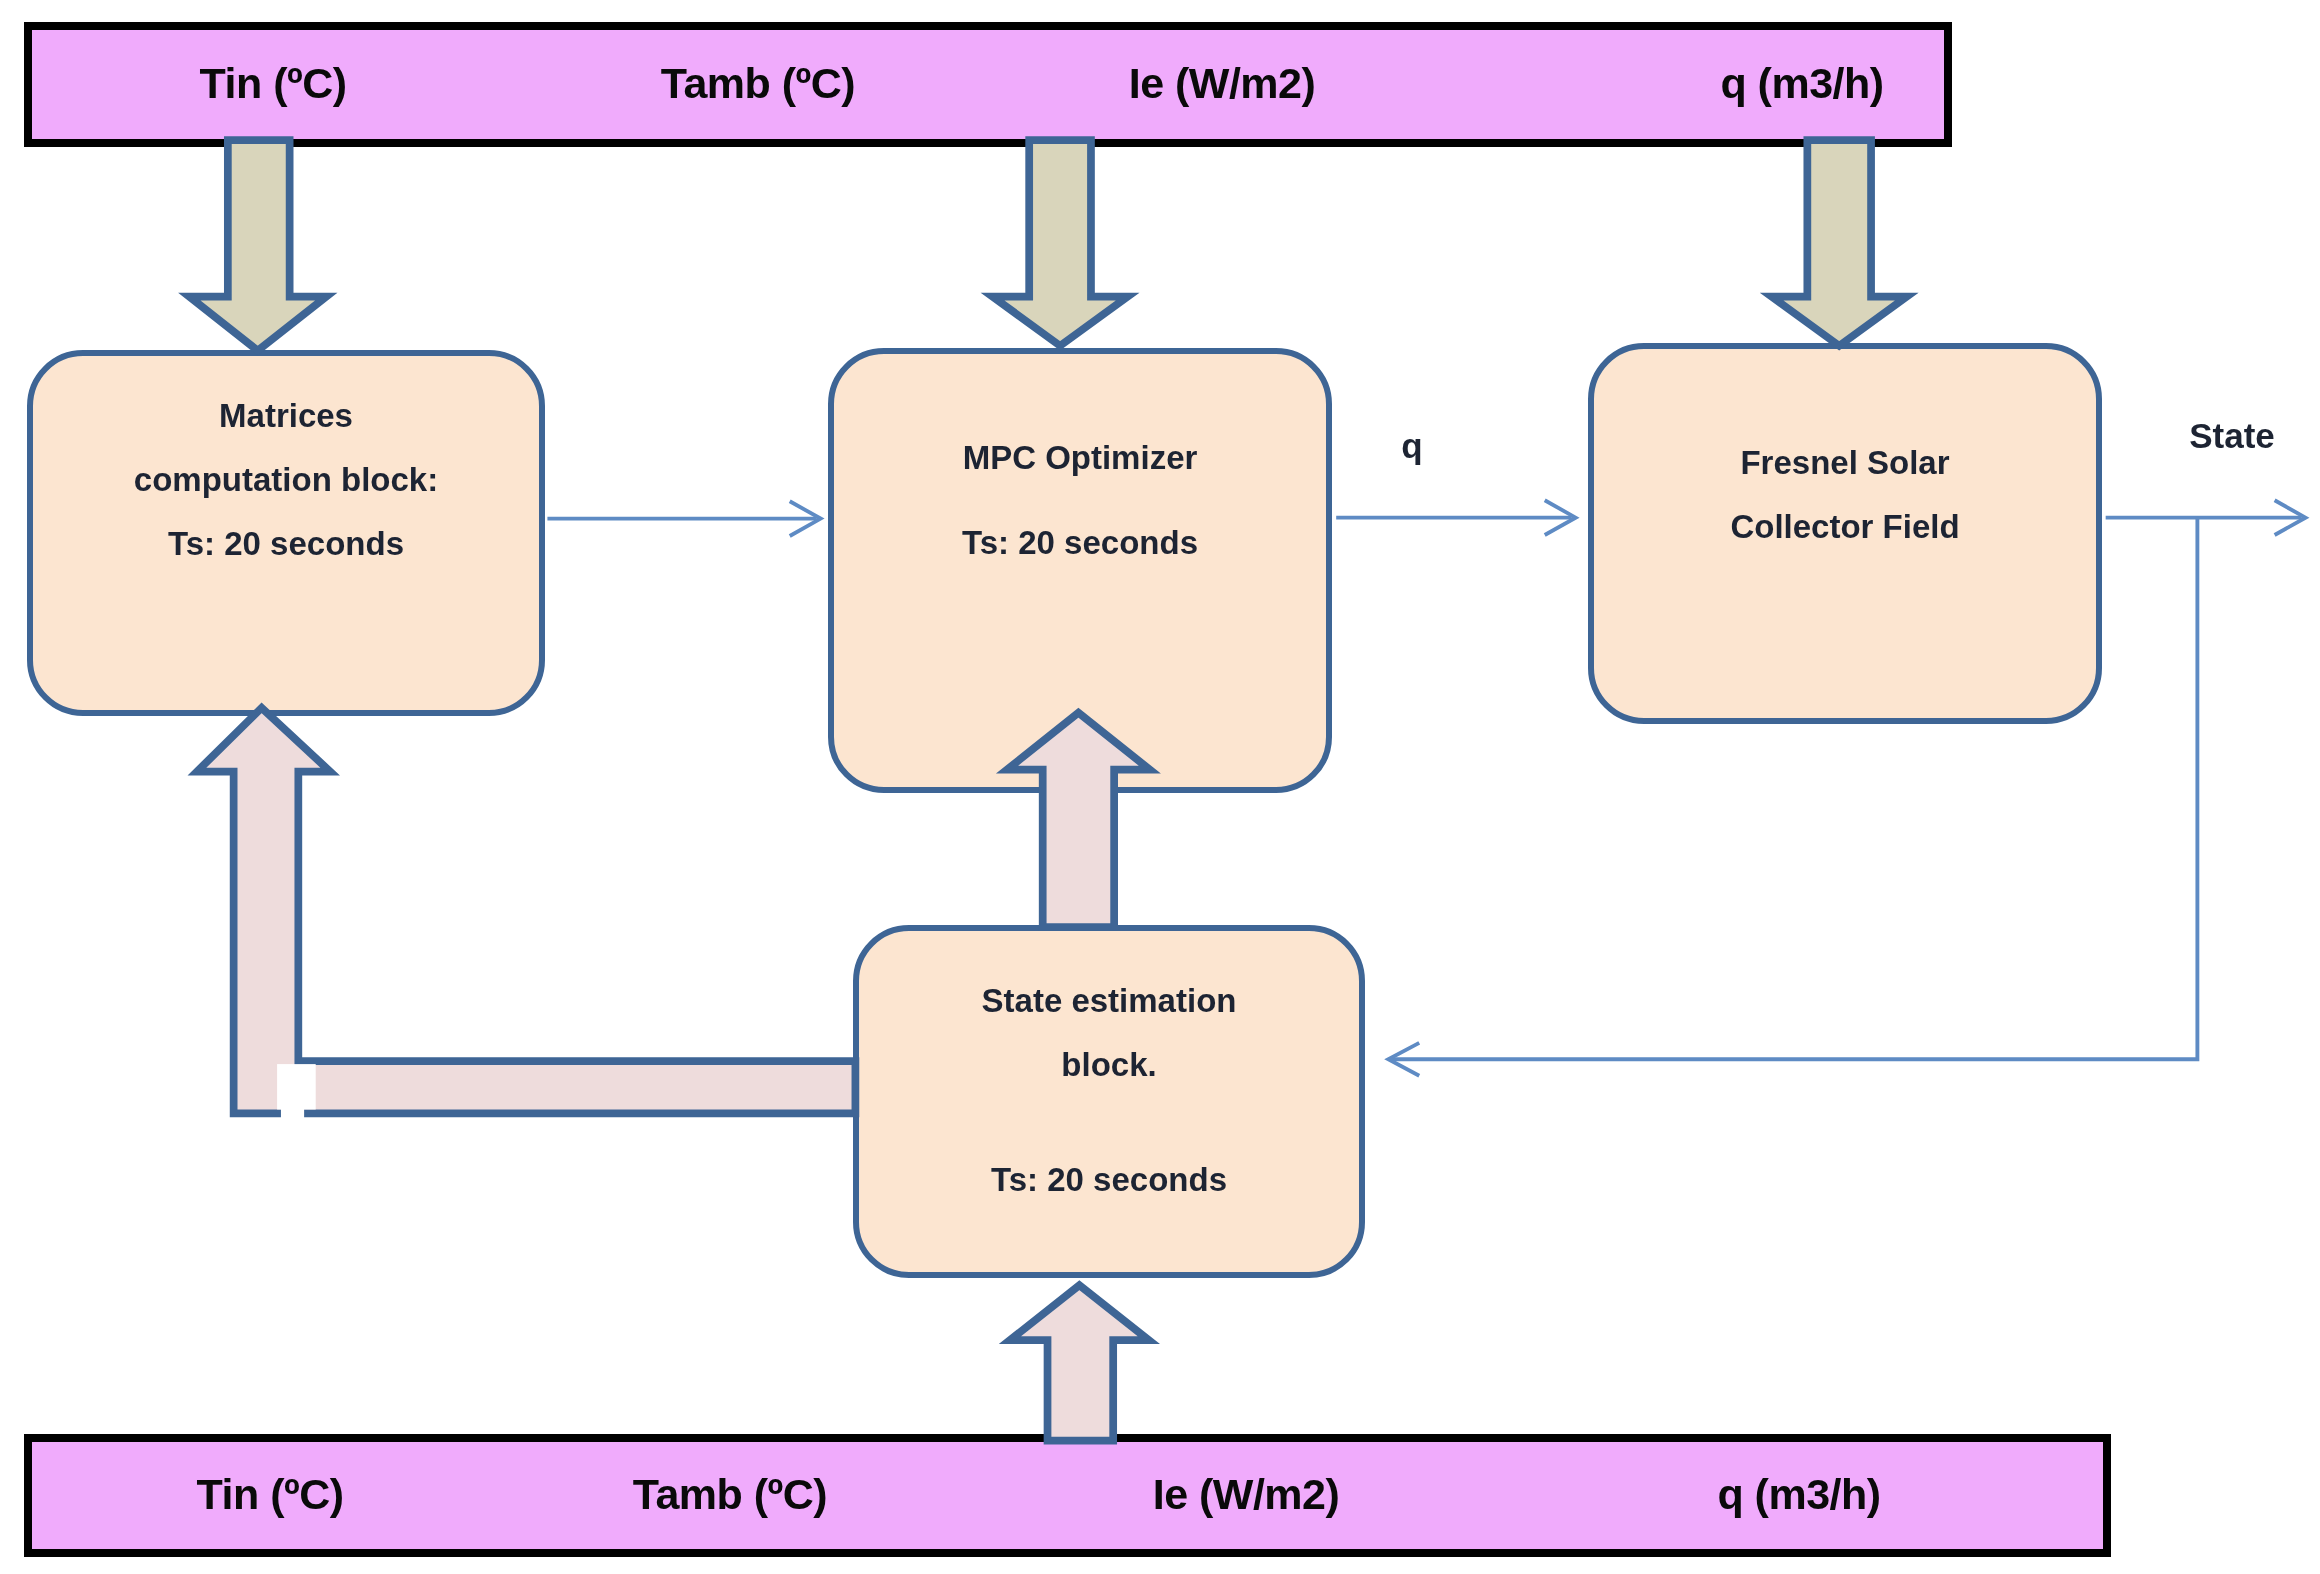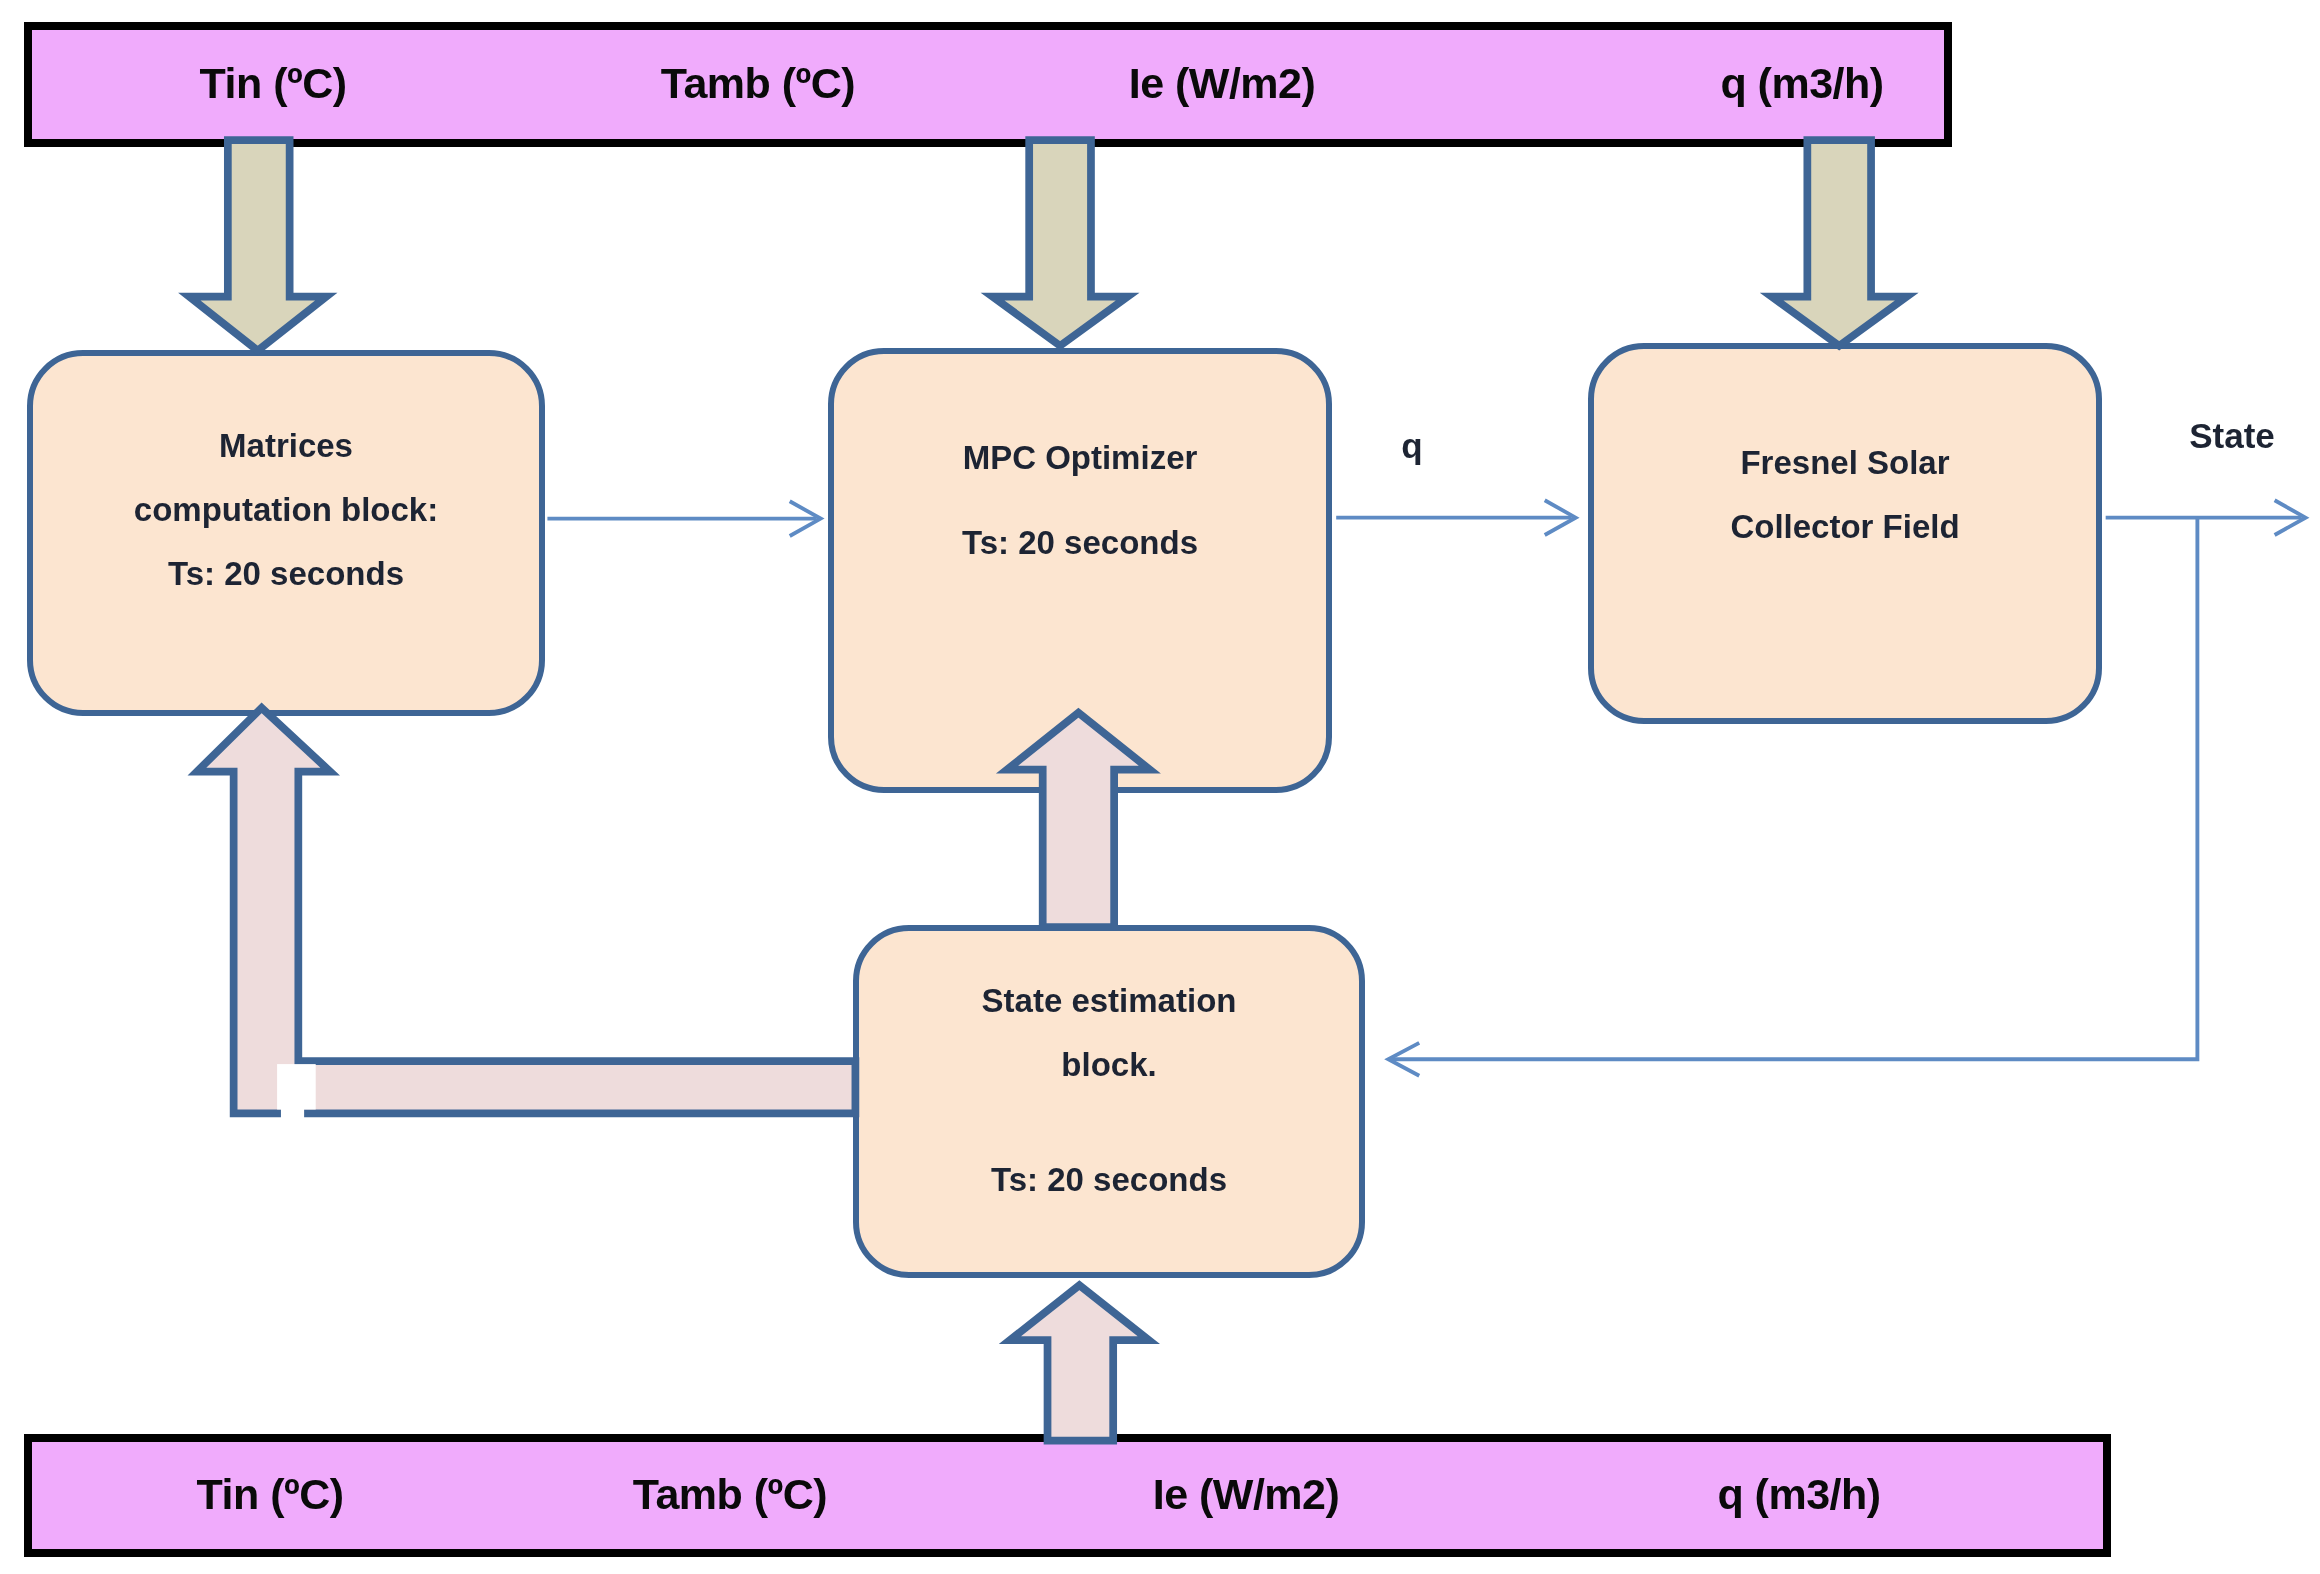--- a/index.html
+++ b/index.html
@@ -38,21 +38,21 @@
     border:6.8px solid #3e6595;
     border-radius:56px;
     color:#1d2433;
     font-size:33px;
     font-weight:600;
     text-align:center;
     z-index:2;
   }
   .block p{margin:0;}
   #block-matrices{left:27px;top:350px;width:518px;height:366px;}
-  #block-matrices .lines{padding-top:58px;line-height:64px;}
+  #block-matrices .lines{padding-top:28px;line-height:64px;}
   #block-mpc{left:828px;top:348px;width:504px;height:445px;}
   #block-mpc .l1{margin-top:83px;line-height:42px;}
   #block-mpc .l2{margin-top:43px;line-height:42px;}
   #block-fresnel{left:1588px;top:343px;width:514px;height:381px;}
   #block-fresnel .lines{padding-top:82px;line-height:64px;}
   #block-state{left:853px;top:925px;width:512px;height:353px;}
   #block-state .p1{margin-top:38px;line-height:64px;}
   #block-state .p2{margin-top:51px;line-height:64px;}
 
   

